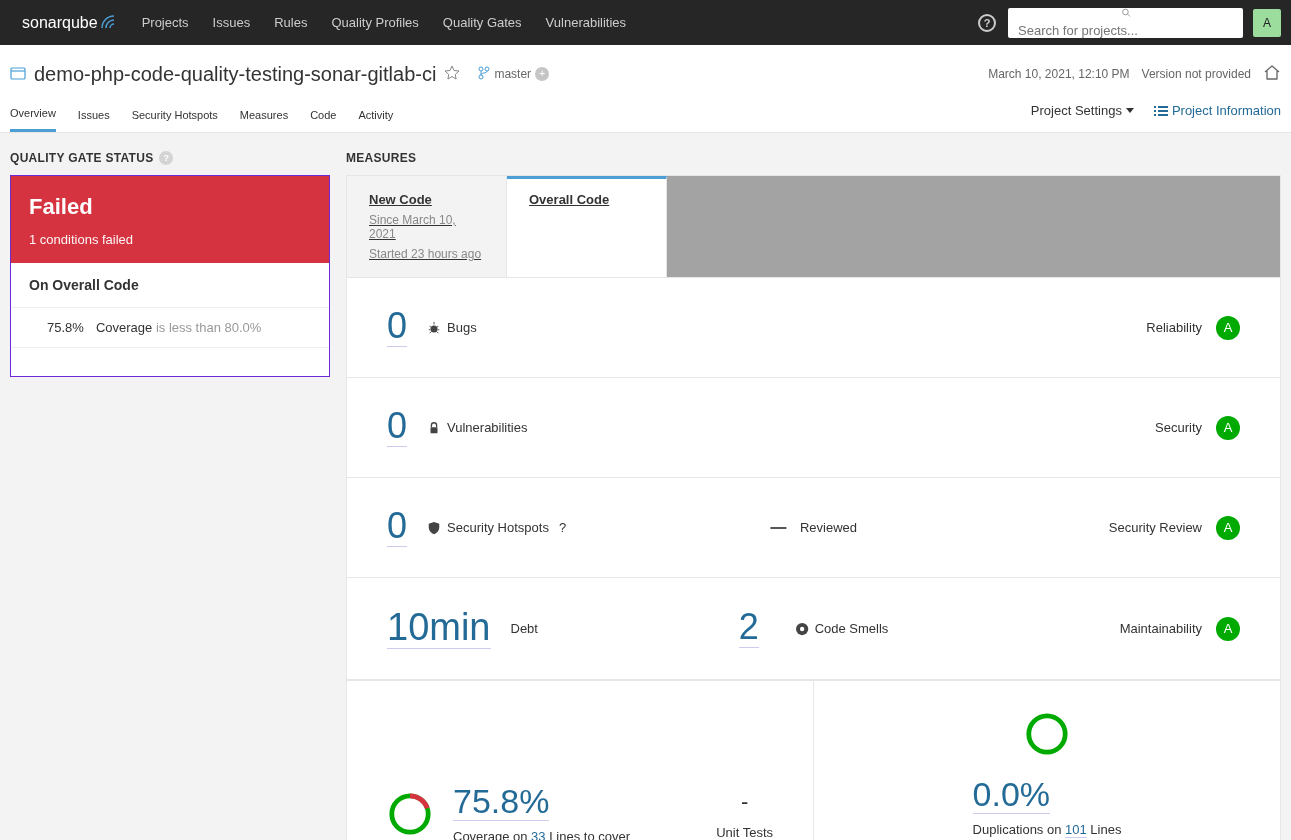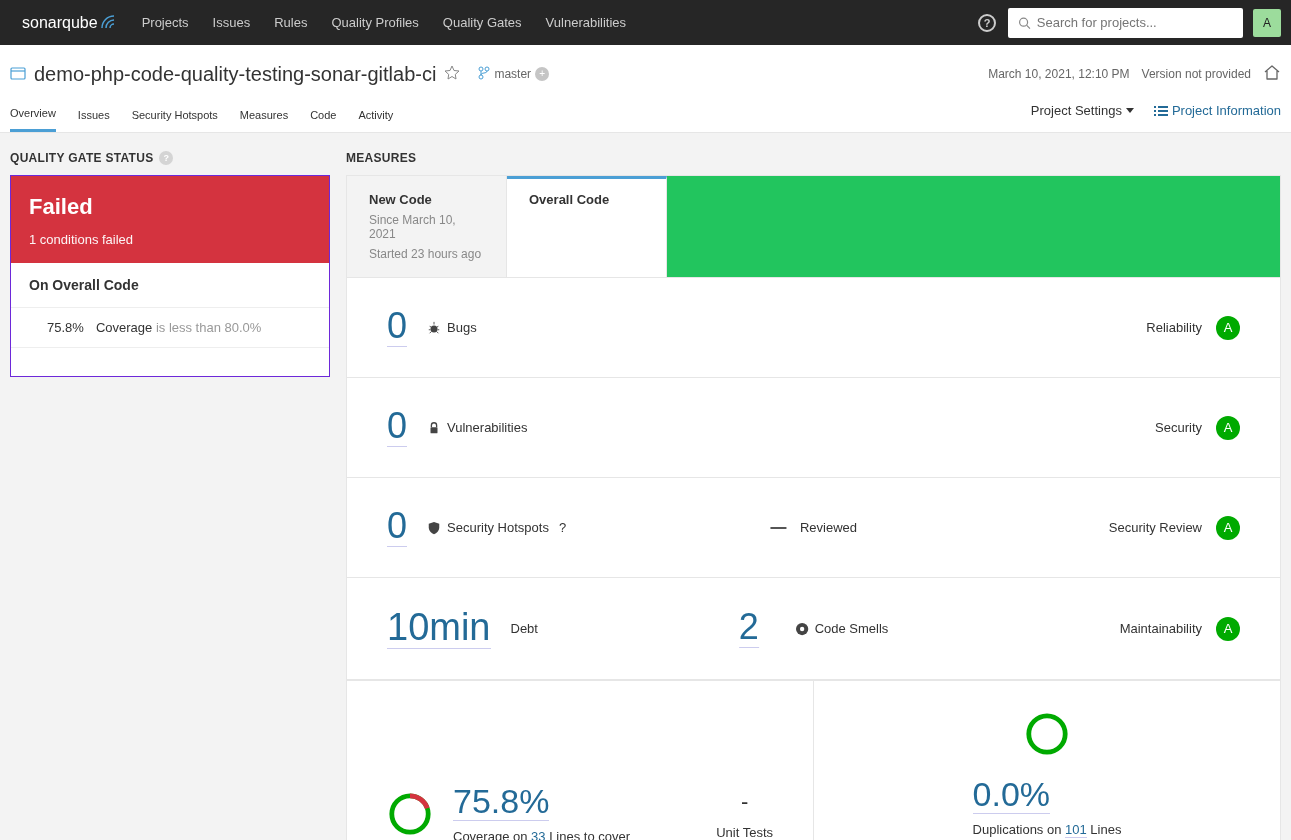--- a/index.html
+++ b/index.html
@@ -5,21 +5,21 @@
 * { box-sizing: border-box; margin: 0; padding: 0; }
 body { font-family: -apple-system, BlinkMacSystemFont, "Segoe UI", Helvetica, Arial, sans-serif; font-size: 13px; color: #333; background: #f3f3f3; }
 a { text-decoration: none; color: inherit; }
 
 .top-nav { background: #262626; height: 45px; display: flex; align-items: center; padding: 0 10px; color: #ccc; }
 .logo { display: flex; align-items: center; padding: 0 12px; color: #fff; font-size: 16px; font-weight: 300; }
 .logo .arc { margin-left: 2px; color: #4b9fd5; }
 .top-nav-item { padding: 13px 12px; height: 45px; display: flex; align-items: center; cursor: pointer; font-size: 13px; }
 .top-nav-spacer { flex: 1; }
 .help-icon { width: 18px; height: 18px; border: 2px solid #ccc; border-radius: 50%; display: flex; align-items: center; justify-content: center; font-weight: bold; font-size: 11px; margin-right: 12px; cursor: pointer; }
-.search-box { background: #fff; border-radius: 2px; height: 30px; width: 235px; display: flex; align-items: center; padding: 0 10px; gap: 6px; }
+.search-box { background: #fff; border-radius: 2px; height: 30px; width: 235px; display: flex; align-items: center; padding: 0 10px; gap: 6px; flex-direction: column; }
 .search-box input { border: none; outline: none; font-size: 13px; width: 100%; }
 .user-badge { width: 28px; height: 28px; background: #9cdc9c; border-radius: 2px; display: flex; align-items: center; justify-content: center; margin-left: 10px; font-size: 12px; color:#222; cursor:pointer; }
 
 .project-header { background: #fff; border-bottom: 1px solid #e6e6e6; padding: 12px 10px 0 10px; }
 .project-header-row { display: flex; align-items: center; gap: 8px; min-height: 34px; }
 .project-icon { color: #4b9fd5; }
 .project-name { font-size: 20px; color: #333; }
 .branch { display: flex; align-items: center; gap: 4px; color: #666; font-size: 12px; margin-left: 10px; }
 .branch-icon { color: #4b9fd5; }
 .plus-btn { width: 14px; height: 14px; border-radius: 50%; background: #c5c5c5; color: #fff; display: inline-flex; align-items:center; justify-content:center; font-size:10px; line-height:1; cursor:pointer;}
@@ -42,21 +42,21 @@
 
 .qg-card { border: 1px solid #6d28d9; background: #fff; }
 .qg-failed { background: #d4333f; color: #fff; padding: 18px 18px 16px 18px; }
 .qg-failed h2 { font-size: 22px; font-weight: 700; margin-bottom: 12px; }
 .qg-failed p { font-size: 13px; opacity: 0.95; }
 .qg-section-label { padding: 14px 18px; font-weight: 600; font-size: 14px; border-bottom: 1px solid #eee; }
 .qg-cond { padding: 12px 18px 12px 36px; border-bottom: 1px solid #eee; font-size: 13px; display:flex; gap:12px; align-items:baseline;}
 .qg-cond .pct { color: #333; }
 .qg-cond .light { color: #999; }
 
-.measure-tabs { display: flex; border: 1px solid #e6e6e6; border-bottom: none; background:#22c55e;}
+.measure-tabs { display: flex; border: 1px solid #e6e6e6; border-bottom: none; background:#a3a3a3;text-decoration:underline;}
 .measure-tab { padding: 16px 22px; cursor: pointer; background: #f3f3f3; border-right: 1px solid #e6e6e6; width: 160px; }
 .measure-tab.active { background: #fff; border-top: 3px solid #4b9fd5; padding-top: 13px; }
 .measure-tab .mt-title { font-weight: 600; font-size: 13px; color: #333; }
 .measure-tab .mt-sub { font-size: 12px; color: #888; margin-top: 6px; }
 
 .measure-body { background: #fff; border: 1px solid #e6e6e6; }
 .measure-row { display: flex; align-items: center; padding: 30px 40px; border-bottom: 1px solid #e6e6e6; }
 .measure-row:last-child { border-bottom: none; }
 .big-num { font-size: 36px; color: #236a97; font-weight: 400; border-bottom: 1px solid #cce; padding-bottom: 2px; cursor: pointer; line-height:1;}
 .metric-label { display: flex; align-items: center; gap: 6px; margin-left: 20px; font-size: 13px; color: #333; }

